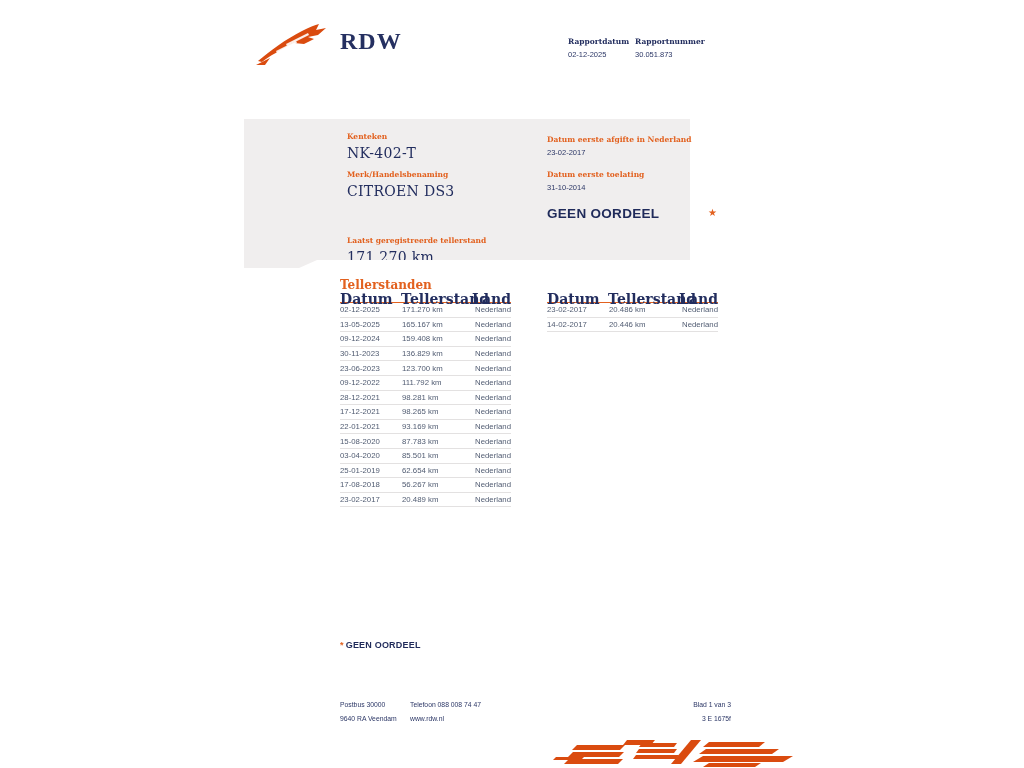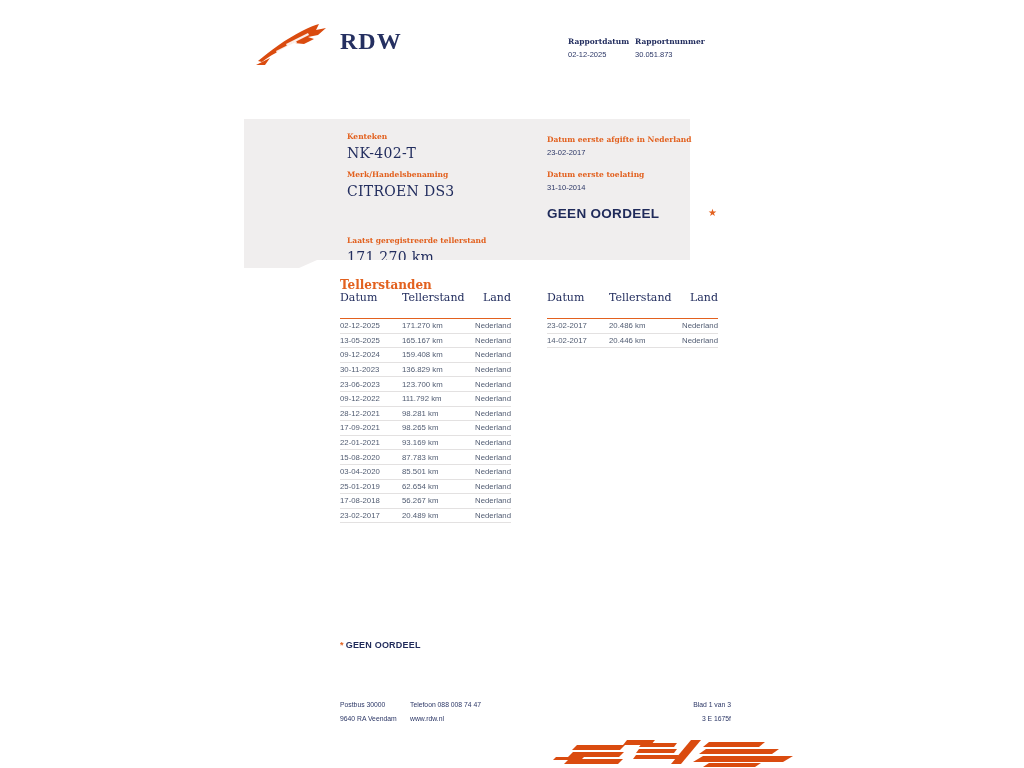--- a/index.html
+++ b/index.html
@@ -55,22 +55,22 @@
   
   .section-title{
     position:absolute;left:340px;top:278px;
     font-family:"DejaVu Serif", serif;font-size:12px;font-weight:bold;color:#e2611f;
   }
   .ttable{position:absolute;top:291px;width:171px;font-size:7.8px;}
   .ttable.left{left:340px;}
   .ttable.right{left:547px;}
   .thead{
     display:flex;height:11px;align-items:flex-start;
-    border-bottom:1.5px solid #e2611f;padding-bottom:16px;
-    font-family:"DejaVu Serif", serif;font-weight:normal;color:#222d5e;font-size:11px;
+    border-bottom:1.5px solid #e2611f;padding-bottom:0;
+    font-family:"DejaVu Serif", serif;font-weight:bold;color:#222d5e;font-size:14px;
   }
   .trow{
     display:flex;height:13.6px;align-items:center;
     border-bottom:1px solid #e3e1e1;color:#515c72;
   }
   .c1{width:62px;text-align:left;}
   .c2{width:55px;text-align:left;}
   .c3{flex:1;text-align:right;margin-left:16px;}
 
   
@@ -184,21 +184,21 @@
         <div class="c3">Nederland</div>
       </div>
 
       <div class="trow">
         <div class="c1">28-12-2021</div>
         <div class="c2">98.281 km</div>
         <div class="c3">Nederland</div>
       </div>
 
       <div class="trow">
-        <div class="c1">17-09-2021</div>
+        <div class="c1">17-12-2021</div>
         <div class="c2">98.265 km</div>
         <div class="c3">Nederland</div>
       </div>
 
       <div class="trow">
         <div class="c1">22-01-2021</div>
         <div class="c2">93.169 km</div>
         <div class="c3">Nederland</div>
       </div>
 

